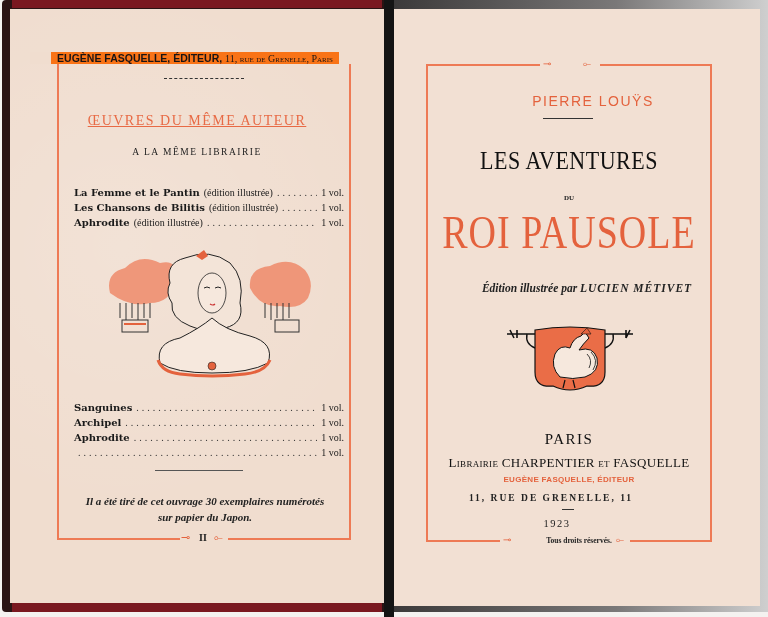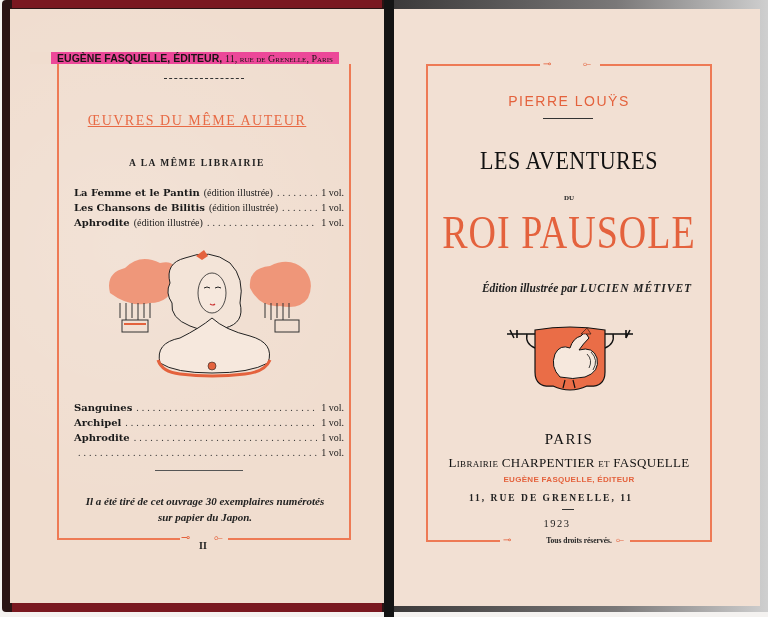--- a/index.html
+++ b/index.html
@@ -39,41 +39,41 @@
   .lp-header {
     position:absolute; top:52px; left:30px; width:330px; text-align:center;
     font-family:"Liberation Sans", sans-serif; font-size:10.5px; font-weight:bold; color:#1a1414;
     background:#f0ddcf; 
   }
   .lp-header .addr { font-family:"Liberation Serif", serif; font-weight:normal; font-size:10px; font-variant:small-caps; }
   .squiggle { position:absolute; height:3px; border-bottom:1px dashed #333; }
   .oeuvres {
     top:113px; font-family:"Liberation Serif", serif; font-size:14px; letter-spacing:1.5px; color:#e86a45;text-decoration:underline;
   }
-  .librairie { top:158px; font-family:"Liberation Serif", serif; font-size:9.5px; letter-spacing:1.5px; color:#222; font-weight:bold; }
+  .librairie { top:147px; font-family:"Liberation Serif", serif; font-size:9.5px; letter-spacing:1.5px; color:#222; font-weight:normal; }
   .book-list { position:absolute; left:74px; width:270px; }
   .book-row {
     display:flex; align-items:flex-start; font-size:10.5px; line-height:15px; color:#1a1a1a; white-space:nowrap;
   }
   .book-row .title { font-family:"DejaVu Serif", serif; font-weight:bold; font-size:10px; }
   .book-row .note { font-family:"Liberation Serif", serif; font-size:10px; margin-left:4px; }
   .book-row .dots { flex:1; overflow:hidden; font-family:"Liberation Serif", serif; font-size:10px; letter-spacing:3px; margin:0 4px; color:#333; }
   .book-row .vol { font-family:"Liberation Serif", serif; font-size:10px; }
   .divider { position:absolute; height:1px; background:#555; }
   .tirage {
     top:493px; left:40px; right:auto; width:310px; font-family:"Liberation Serif", serif; font-style:italic; font-size:11px; color:#222; line-height:16px; font-weight:bold;
   }
   .folio-ornament { position:absolute; color:#e4623d; font-size:11px; }
-  .folio { position:absolute; font-family:"Liberation Serif", serif; font-size:10px; font-weight:bold; color:#222;margin-top:8px; }
+  .folio { position:absolute; font-family:"Liberation Serif", serif; font-size:10px; font-weight:bold; color:#222; }
 
   
   .illus { position:absolute; left:100px; top:248px; width:220px; height:130px; }
 
   
-  .author { top:93px; font-family:"Liberation Sans", sans-serif; font-size:14px; letter-spacing:1.5px; color:#e4623d; }
+  .author { top:93px; font-family:"Liberation Sans", sans-serif; font-size:14px; letter-spacing:1.5px; color:#e4623d;padding-left:24px; }
   .title1 { top:148px; font-family:"Liberation Serif", serif; font-size:22px; letter-spacing:0.5px; color:#111; transform:scaleY(1.15); }
   .du { top:194px; font-family:"Liberation Serif", serif; font-size:7px; color:#222; font-weight:bold; }
   .title2 { top:210px; font-family:"Liberation Serif", serif; font-size:38px; color:#e4623d; letter-spacing:1px; transform:scaleY(1.2); }
   .illustree { top:282px; font-family:"Liberation Serif", serif; font-style:italic; font-size:11.5px; color:#222; font-weight:bold; }
   .illustree .name { letter-spacing:1px; }
   .emblem { position:absolute; left:505px; top:322px; width:130px; height:70px; }
   .paris { top:431px; font-family:"Liberation Serif", serif; font-size:15px; letter-spacing:1.5px; color:#111; }
   .librairie2 { top:455px; font-family:"Liberation Serif", serif; font-size:13px; color:#111; font-variant:small-caps; letter-spacing:0.3px;}
   .editeur { top:475px; font-family:"Liberation Sans", sans-serif; font-size:8px; font-weight:bold; color:#e4623d; letter-spacing:.3px;}
   .rue { top:493px; font-family:"Liberation Serif", serif; font-size:9.5px; font-weight:bold; letter-spacing:2px; color:#222; }
@@ -86,21 +86,21 @@
 <div class="cover-left">
   <div class="red-top"></div>
   <div class="red-bot"></div>
 </div>
 <div class="cover-right"></div>
 
 <div class="page page-left"></div>
 <div class="frame" style="left:57px; top:60px; width:294px; height:480px;"></div>
 
 <div class="lp-header">
-  <span style="background:#ec4899; padding:0 6px;">
+  <span style="background:#f97316; padding:0 6px;">
     <span>EUGÈNE FASQUELLE, ÉDITEUR,</span>
     <span class="addr">11, rue de Grenelle, Paris</span>
   </span>
 </div>
 <div class="squiggle" style="left:164px; top:75px; width:80px;"></div>
 
 <div class="center oeuvres" style="left:10px; width:374px;">ŒUVRES DU MÊME AUTEUR</div>
 <div class="center librairie" style="left:10px; width:374px;">A LA MÊME LIBRAIRIE</div>
 
 <div class="book-list" style="top:185px;">

